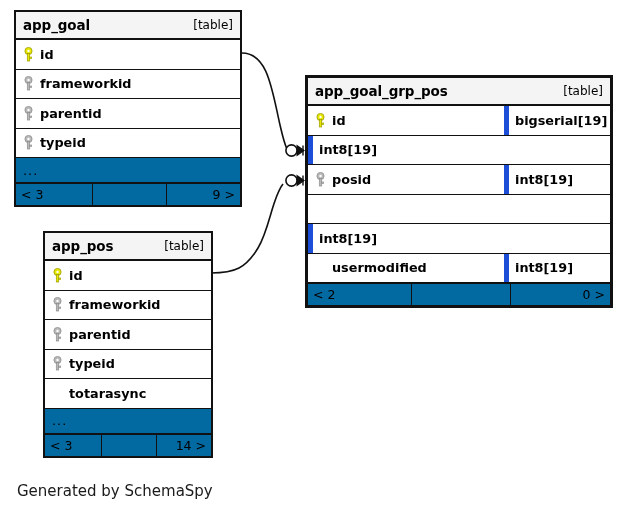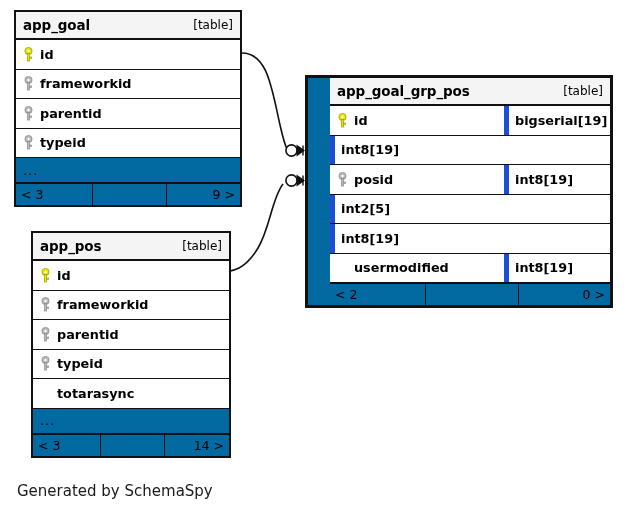--- a/index.html
+++ b/index.html
@@ -222,21 +222,21 @@
 
     <div class="row-ellipsis">...</div>
 
     <div class="tbl-footer">
       <span class="foot-cell foot-left">&lt; 3</span>
       <span class="foot-cell foot-mid"></span>
       <span class="foot-cell foot-right">9 &gt;</span>
     </div>
   </div>
 
-  <div class="table-box focus" style="left:305px; top:75px; width:308px;padding-left:22px;">
+  <div class="table-box focus" style="left:305px; top:75px; width:308px;">
     <div class="tbl-header">
       <span class="tbl-name">app_goal_grp_pos</span>
       <span class="tbl-tag">[table]</span>
     </div>
 
     <div class="tbl-row">
       <span class="col-name">
         <span class="keyslot">
           <svg class="key-ico" width="11" height="15" viewBox="0 0 11 15">
             <circle cx="5.5" cy="4" r="3.6" fill="#e8e800" stroke="#9a9a00" stroke-width="0.8"></circle>
@@ -263,21 +263,20 @@
             <rect x="4.3" y="6.5" width="2.4" height="7.5" fill="#b9b9b9" stroke="#8d8d8d" stroke-width="0.7"></rect>
             <rect x="6.5" y="10" width="2.2" height="1.6" fill="#b9b9b9" stroke="#8d8d8d" stroke-width="0.6"></rect>
           </svg>
         </span>
         <span class="col-label">posid</span>
       </span>
       <span class="col-type" style="width:106px;">int8[19]</span>
     </div>
 
     <div class="tbl-row">
-      <span class="col-type" style="width:106px;">int2[5]</span>
     </div>
 
     <div class="tbl-row">
       <span class="col-type" style="width:106px;">int8[19]</span>
     </div>
 
     <div class="tbl-row">
       <span class="col-name">
         <span class="keyslot"></span>
         <span class="col-label">usermodified</span>
@@ -285,21 +284,21 @@
       <span class="col-type" style="width:106px;">int8[19]</span>
     </div>
 
     <div class="tbl-footer">
       <span class="foot-cell foot-left">&lt; 2</span>
       <span class="foot-cell foot-mid"></span>
       <span class="foot-cell foot-right">0 &gt;</span>
     </div>
   </div>
 
-  <div class="table-box" style="left:31px; top:231px; width:200px;">
+  <div class="table-box" style="left:43px; top:231px; width:170px;">
     <div class="tbl-header">
       <span class="tbl-name">app_pos</span>
       <span class="tbl-tag">[table]</span>
     </div>
 
     <div class="tbl-row">
       <span class="col-name">
         <span class="keyslot">
           <svg class="key-ico" width="11" height="15" viewBox="0 0 11 15">
             <circle cx="5.5" cy="4" r="3.6" fill="#e8e800" stroke="#9a9a00" stroke-width="0.8"></circle>

